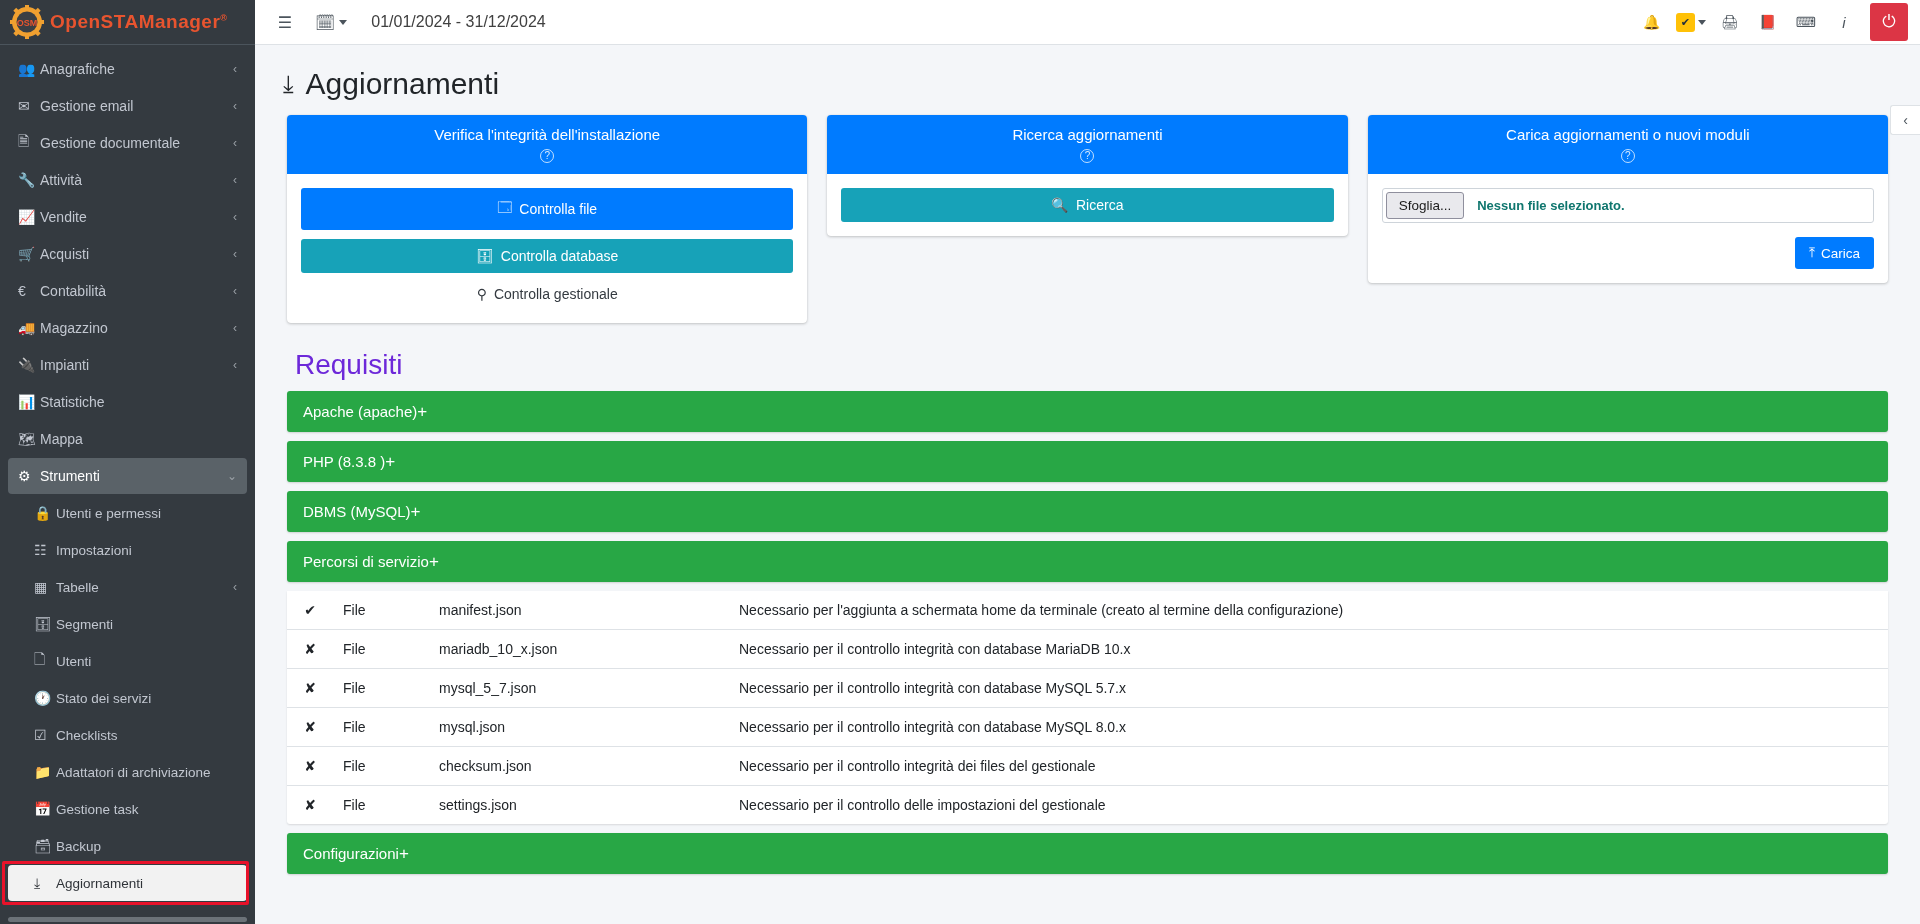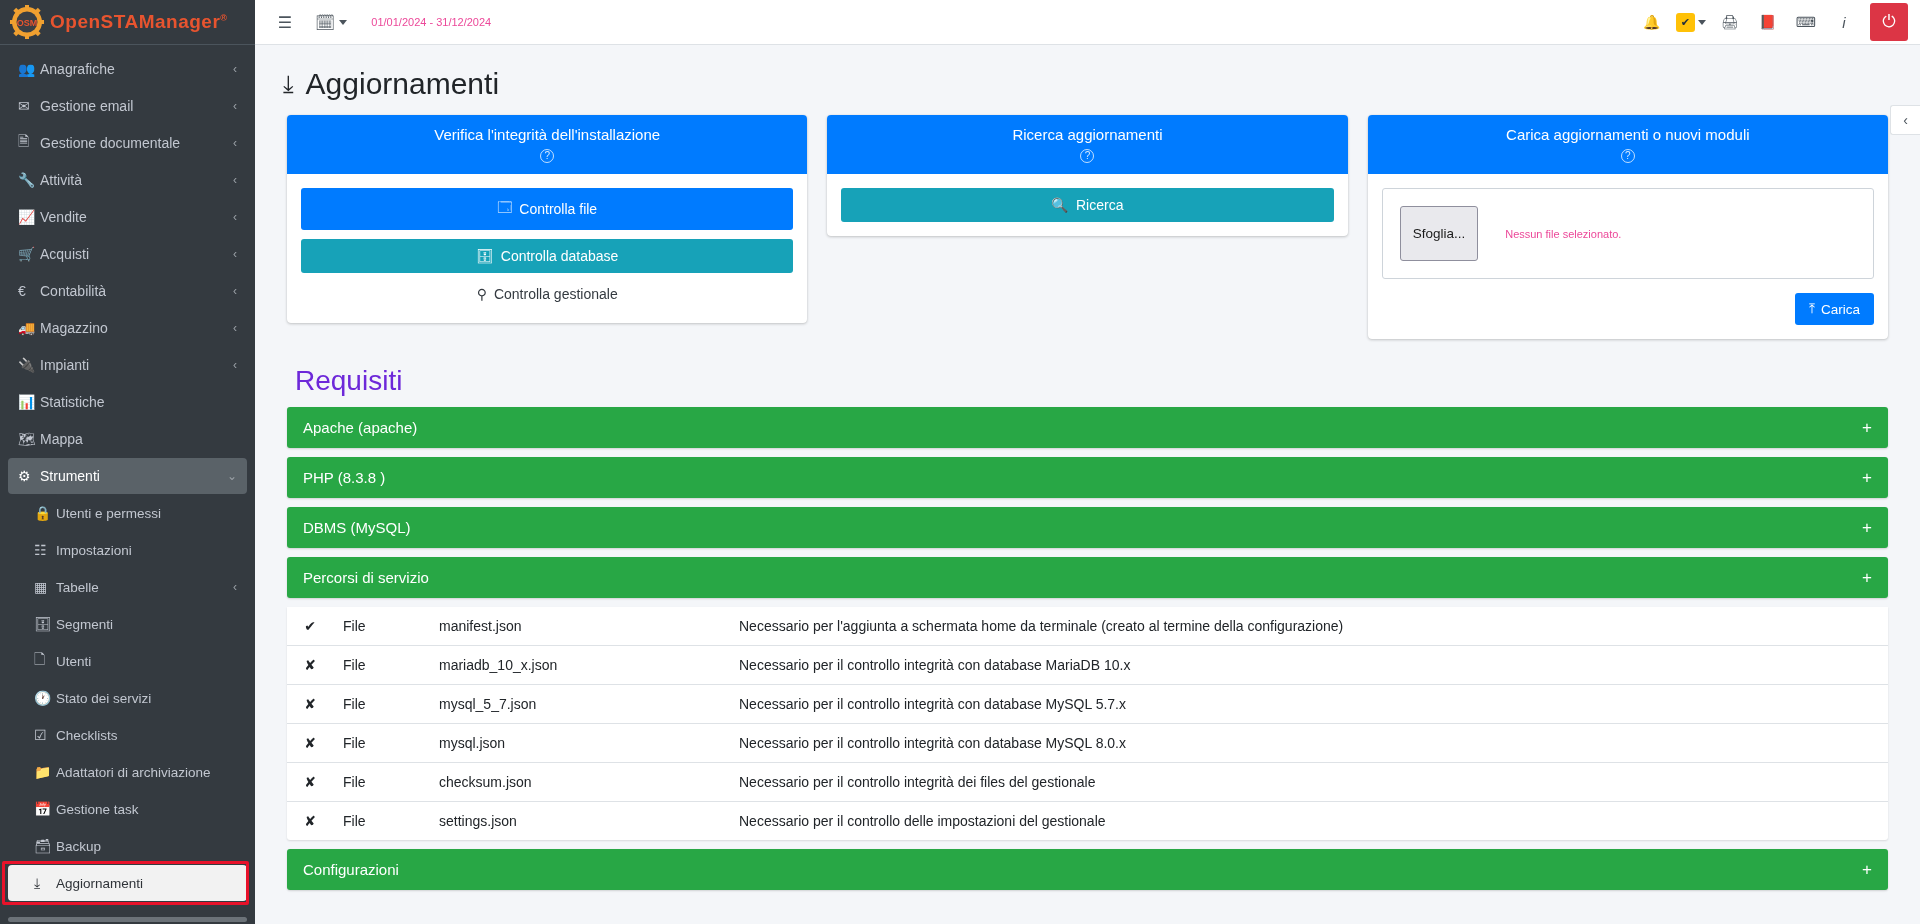--- a/index.html
+++ b/index.html
@@ -87,21 +87,21 @@
   }
   .topbar-left { display: flex; align-items: center; gap: 4px; }
   .tb-btn {
     height: 36px; min-width: 36px;
     display: inline-flex; align-items: center; justify-content: center;
     gap: 4px;
     color: #4b545c; font-size: 16px; cursor: pointer;
     padding: 0 8px; border-radius: 3px;
   }
   .date-range {
-    font-size: 11px; color: #ec4899;
+    font-size: 16px; color: #404040;
     margin-left: 12px; white-space: nowrap; cursor: pointer;
   }
   .topbar-spacer { flex: 1 1 auto; }
   .topbar-right { display: flex; align-items: center; gap: 2px; }
   .badge-dd {
     display: inline-flex; align-items: center; gap: 3px;
     padding: 0 4px; cursor: pointer;
   }
   .yellow-chip {
     background: #ffc107; color: #1f2d3d;
@@ -181,46 +181,46 @@
   .mt8 { margin-top: 9px; }
   .mt6 { margin-top: 6px; }
 
   .file-input-wrap {
     display: flex; align-items: stretch;
     border: 1px solid #ced4da; border-radius: 3px;
     background: #fff; overflow: hidden;
   }
   .file-btn {
     background: #e9e9ed; border-right: 1px solid #ced4da;
-    padding: 19px 12px; font-size: 13.5px; color: #1b1b1b;
+    padding: 5px 12px; font-size: 13.5px; color: #1b1b1b;
     display: inline-flex; align-items: center; cursor: pointer;
     border: 1px solid #8f8f9d; border-radius: 3px;
-    margin: 17px;
+    margin: 3px;
   }
   .file-name {
-    padding: 7px 10px; font-size: 11px; color: #ec4899;
-    display: flex; align-items: center; flex: 1 1 auto;
+    padding: 7px 10px; font-size: 13px; color: #0f766e;
+    display: flex; align-items: center; flex: 1 1 auto; font-weight: bold;
   }
   .btn-upload {
     margin-top: 14px; margin-left: auto;
     display: inline-flex; align-items: center; gap: 6px;
     background: #007bff; color: #fff;
     border: none; border-radius: 3px;
     padding: 8px 14px; font-size: 13.5px; cursor: pointer;
     font-family: inherit;
   }
   .upload-row { display: flex; }
 
   .section-title {
     font-size: 28px; color: #6d28d9; font-weight: 400;
     padding: 26px 32px 10px 40px;
   }
   .acc-wrap { padding: 0 32px; }
   .acc-bar {
-    display: flex; align-items: center; justify-content: space-between;
+    display: flex; align-items: center; 
     color: #fff; font-size: 15px;
     padding: 12px 16px;
     border-radius: 3px;
     margin-bottom: 9px;
     box-shadow: 0 1px 2px rgba(0,0,0,.15);
     cursor: pointer;
   }
   .acc-green { background: #28a745; }
   .acc-red { background: #e04a59; }
   .acc-plus { font-size: 17px; line-height: 1; }

